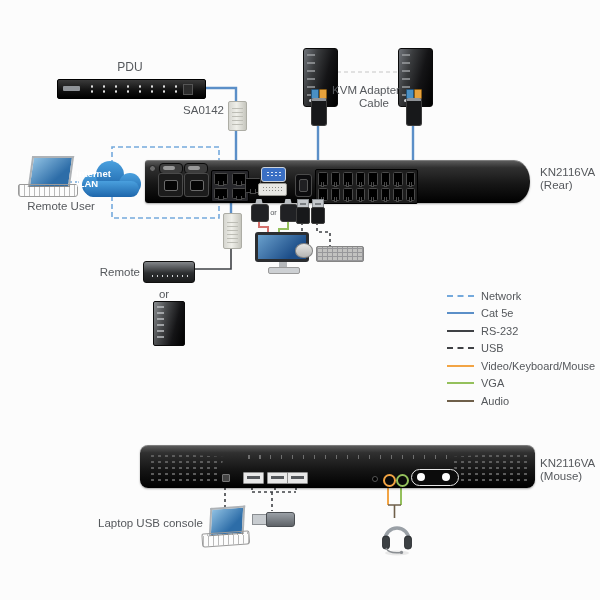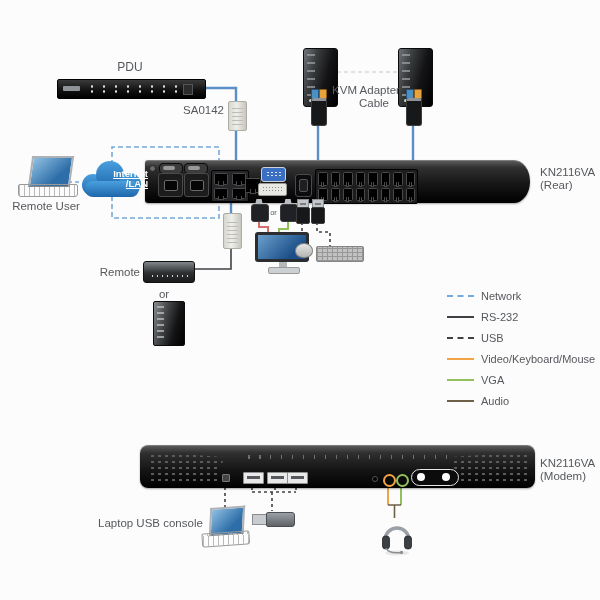--- a/index.html
+++ b/index.html
@@ -66,21 +66,21 @@
   .kvm-adapter{position:absolute;width:16px;height:33px;}
   .ka-c1{position:absolute;left:1px;top:0;width:6px;height:8px;background:#4a90c4;border:1px solid #23537a;border-radius:1px;}
   .ka-c2{position:absolute;left:9px;top:0;width:6px;height:8px;background:#e8a23c;border:1px solid #8a5c14;border-radius:1px;}
   .ka-body{position:absolute;left:1px;top:9px;width:14px;height:24px;background:#17181a;border:1px solid #3c3c3c;border-radius:3px;border-top:3px solid #8f9398;}
   .rj-adapter{position:absolute;background:linear-gradient(90deg,#d6d6d0,#efefe9 45%,#c6c6be);border:1px solid #adada5;border-radius:2px;}
   .rj-adapter::before{content:'';position:absolute;inset:5px 3px;background-image:repeating-linear-gradient(0deg,#bdbdb5 0 1px,transparent 1px 4px);}
   .pdu{position:absolute;left:57px;top:79px;width:147px;height:18px;background:linear-gradient(#3a3a3a,#101010 60%,#000);border:1px solid #000;border-radius:2px;}
   .pdu-logo{position:absolute;left:5px;top:6px;width:17px;height:5px;background:#8f9398;border-radius:1px;}
   .pdu-outlets{position:absolute;left:28px;top:4px;width:98px;height:10px;background-image:radial-gradient(circle,#e0e0e0 1px,transparent 1.3px);background-size:12px 5px;}
   .pdu-sq{position:absolute;right:12px;top:4px;width:8px;height:9px;background:#2c2c2c;border:1px solid #555;}
-  .cloud-txt{position:absolute;left:76px;top:169px;width:72px;text-align:right;color:#fff;font-weight:bold;font-size:9.5px;line-height:10px;z-index:3;text-decoration:underline;}
+  .cloud-txt{position:absolute;left:76px;top:169px;width:72px;text-align:left;color:#fff;font-weight:bold;font-size:9.5px;line-height:10px;z-index:3;}
   .modem{position:absolute;left:143px;top:261px;width:50px;height:20px;background:linear-gradient(#83868a,#2c2e30 55%,#1a1b1c);border:1px solid #101010;border-radius:3px;}
   .modem::after{content:'';position:absolute;left:6px;bottom:4px;right:6px;height:4px;background-image:radial-gradient(circle,#cfd2d5 .9px,transparent 1.1px);background-size:5px 4px;}
   .stower{position:absolute;left:153px;top:301px;width:30px;height:43px;background:linear-gradient(105deg,#8a8d90 0%,#4a4c4e 32%,#141416 68%,#000 100%);border:1px solid #0a0a0a;border-radius:2px;}
   .stower::before{content:'';position:absolute;left:3px;top:4px;width:7px;height:32px;background-image:repeating-linear-gradient(0deg,#b5b8bb 0 2px,transparent 2px 6px);opacity:.8;}
   .laptop .scr{position:absolute;border:2px solid #aeb2b6;border-bottom:1px solid #888;background:linear-gradient(135deg,#8fc0e2,#2d6da8 70%);}
   .laptop .base{position:absolute;background:linear-gradient(#ececea,#c7c7c5);border:1px solid #9a9a9a;border-radius:2px 2px 3px 3px;background-image:repeating-linear-gradient(90deg,rgba(120,120,120,.5) 0 1px,transparent 1px 5px);}
   .monitor{position:absolute;left:255px;top:232px;width:54px;height:40px;}
   .monitor .frame{position:absolute;left:0;top:0;width:54px;height:30px;background:#2b2d30;border-radius:3px;}
   .monitor .screenp{position:absolute;left:3px;top:2.5px;width:48px;height:24px;background:linear-gradient(135deg,#6aa0cc,#1d4e89 75%);}
   .monitor .neck{position:absolute;left:24px;top:30px;width:8px;height:5px;background:#b5b8bb;}
@@ -164,21 +164,21 @@
   <div class="kvm-adapter dev" style="left:405px;top:89px;">
     <span class="ka-c1"></span>
       <span class="ka-c2"></span>
       <span class="ka-body"></span>
   </div>
 
   <div class="laptop dev" style="left:18px;top:156px;width:60px;height:42px;">
     <span class="scr" style="left:12px;top:0;width:38px;height:28px;transform:skewX(-8deg);"></span>
     <span class="base" style="left:0;top:28px;width:58px;height:11px;"></span>
   </div>
-  <div class="lbl ctr" style="left:0px;top:200px;width:92px;">Remote User</div>
+  <div class="lbl ctr" style="left:15px;top:200px;width:92px;">Remote User</div>
 
   <div class="dev" style="left:76px;top:160px;">
     <svg width="72" height="42" viewBox="0 0 72 42">
       <defs>
           <linearGradient id="cg" x1="0" y1="0" x2="0" y2="1">
             <stop offset="0" stop-color="#4aa0de"></stop>
             <stop offset="1" stop-color="#1e66ab"></stop>
           </linearGradient>
         </defs>
       <g fill="url(#cg)">
@@ -267,20 +267,24 @@
   <div class="stower dev"></div>
   <div class="lbl ctr" style="left:82px;top:348px;width:170px;">
   </div>
 
   <div id="legend">
       <div class="legend-row">
         <span class="legend-line" style="border-top: 2px dashed rgb(116, 169, 220);"></span>
         <span class="legend-label">Network</span>
       </div>
       <div class="legend-row">
+        <span class="legend-line" style="border-top: 2px solid rgb(91, 143, 200);"></span>
+        <span class="legend-label">Cat 5e</span>
+      </div>
+      <div class="legend-row">
         <span class="legend-line" style="border-top: 2px solid rgb(63, 65, 69);"></span>
         <span class="legend-label">RS-232</span>
       </div>
       <div class="legend-row">
         <span class="legend-line" style="border-top: 2px dashed rgb(63, 65, 69);"></span>
         <span class="legend-label">USB</span>
       </div>
       <div class="legend-row">
         <span class="legend-line" style="border-top: 2px solid rgb(242, 164, 68);"></span>
         <span class="legend-label">Video/Keyboard/Mouse</span>
@@ -306,21 +310,21 @@
     <span class="hole" style="left:232px;top:30px;"></span>
     <span class="jack" style="left:243px;top:28px;border-color:#f2a444;"></span>
     <span class="jack" style="left:256px;top:28px;border-color:#94c05c;"></span>
     <span class="pill" style="left:271px;top:23px;">
       <span style="left:5px;"></span>
       <span style="left:30px;"></span>
     </span>
   </div>
   <div class="lbl" style="left:540px;top:457px;">
     <span style="display:block;">KN2116VA</span>
-    <span style="display:block;">(Modem)</span>
+    <span style="display:block;">(Mouse)</span>
   </div>
 
   <div class="lbl" style="left:98px;top:517px;width:106px;">Laptop USB console</div>
   <div class="laptop dev" style="left:201px;top:507px;width:48px;height:42px;transform:rotate(-4deg);">
     <span class="scr" style="left:9px;top:0;width:31px;height:25px;transform:skewX(-7deg);"></span>
     <span class="base" style="left:0;top:25px;width:46px;height:12px;"></span>
   </div>
   <div class="usb-drive dev">
     <span class="dtip"></span>
       <span class="dbody"></span>

